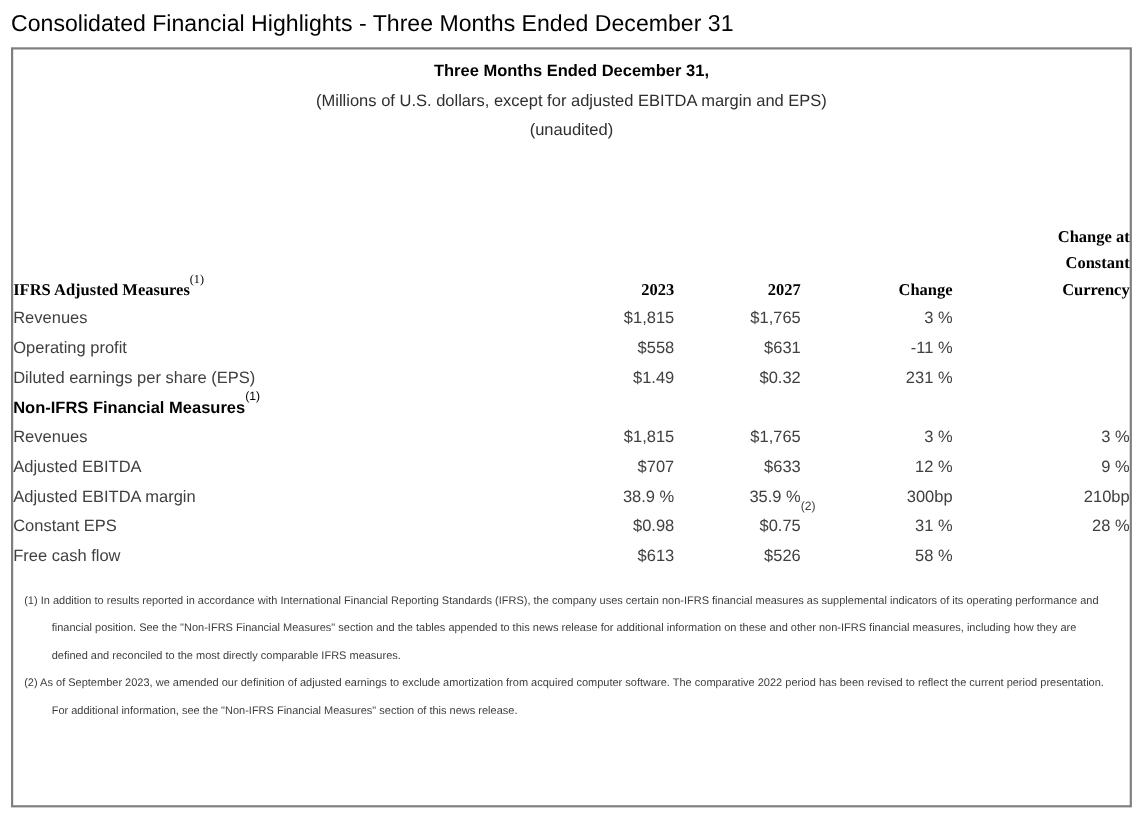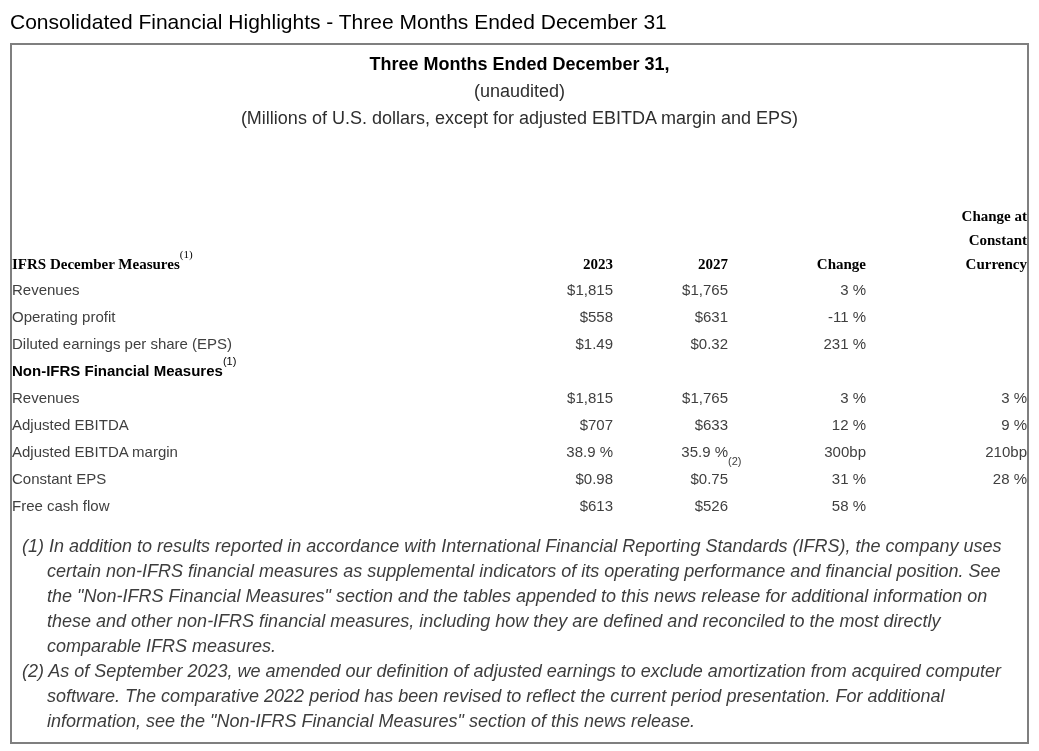--- a/index.html
+++ b/index.html
@@ -19,21 +19,21 @@
     color: #000000;
   }
   .sheet {
     margin: 9px 10px 0 10px;
     border: 2px solid #7f7f7f;
     min-height: 691px;
     background: #ffffff;
   }
   .caption {
     text-align: center;
-    font-size: 18px;
+    font-size: 15px;
     line-height: 27px;
     padding-top: 6px;
     color: #2e2e2e;
   }
   .caption .cap-bold { font-weight: bold; color: #000000; }
   table.fin {
     margin-top: 72px;
     border-collapse: collapse;
     table-layout: fixed;
     width: 1015px;
@@ -65,55 +65,54 @@
   .supwrap { position: relative; }
   sup.fn.jut {
     position: absolute;
     left: 100%;
     top: -9px;
     white-space: nowrap;
   }
   .footnotes {
     margin: 15px 14px 0 10px;
     padding-bottom: 8px;
-    font-style: italic;
-    font-size: 18px;
+    font-size: 10px;
     line-height: 25px;
     color: #3d3d3d;
   }
   .footnote {
     margin: 0;
     padding-left: 25px;
     text-indent: -25px;
   }
 </style>
 </head>
 <body>
 
 <h1 class="page-title">Consolidated Financial Highlights - Three Months Ended December 31</h1>
 
 <div class="sheet">
 
   <div class="caption">
     <div class="cap-bold">Three Months Ended December 31,</div>
+    <div>(Millions of U.S. dollars, except for adjusted EBITDA margin and EPS)</div>
     <div>(unaudited)</div>
-    <div>(Millions of U.S. dollars, except for adjusted EBITDA margin and EPS)</div>
   </div>
 
   <table class="fin">
     <colgroup>
       <col style="width:420px">
       <col style="width:181px">
       <col style="width:115px">
       <col style="width:138px">
       <col style="width:161px">
     </colgroup>
     <thead>
       <tr>
-        <th class="label-cell section-label"><span>IFRS December Measures</span><sup class="fn">(1)</sup></th>
+        <th class="label-cell section-label"><span>IFRS Adjusted Measures</span><sup class="fn">(1)</sup></th>
         <th class="num">2023</th>
         <th class="num">2027</th>
         <th class="num">Change</th>
         <th class="num last">
           <div>Change at</div>
           <div>Constant</div>
           <div>Currency</div>
         </th>
       </tr>
     </thead>

